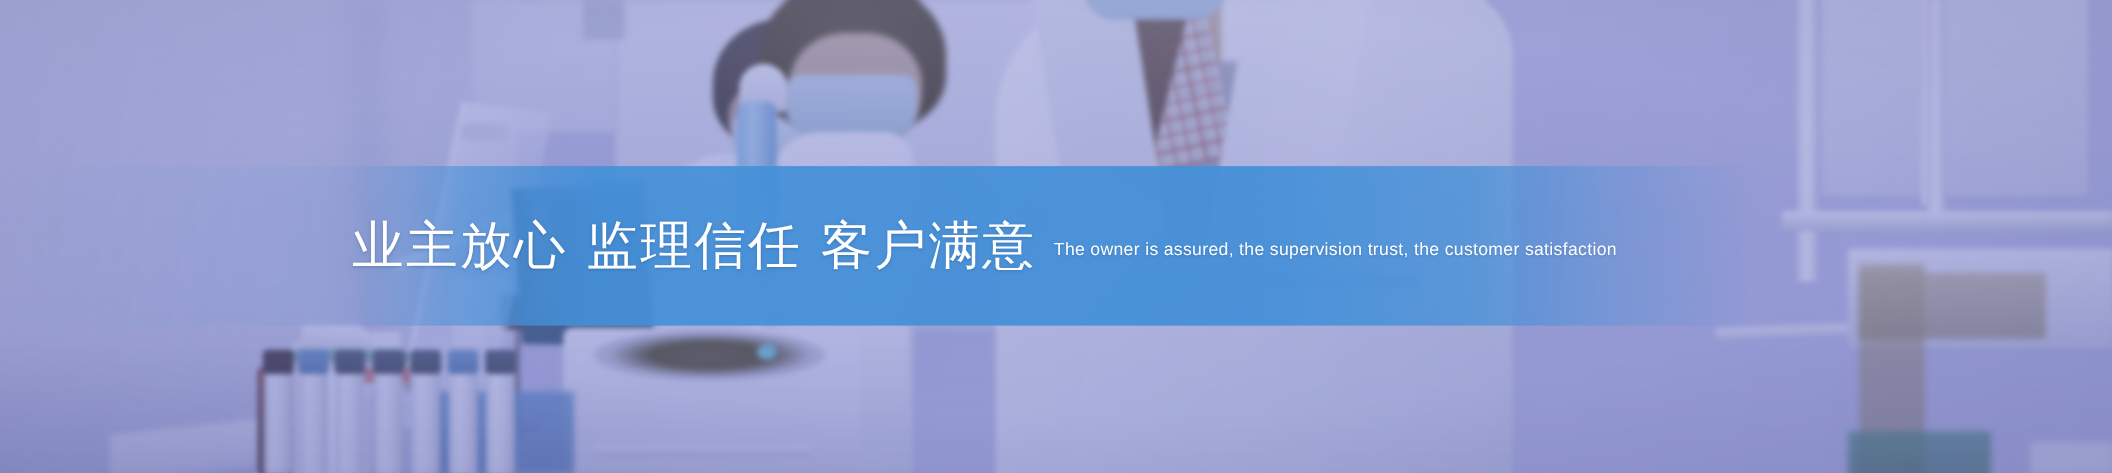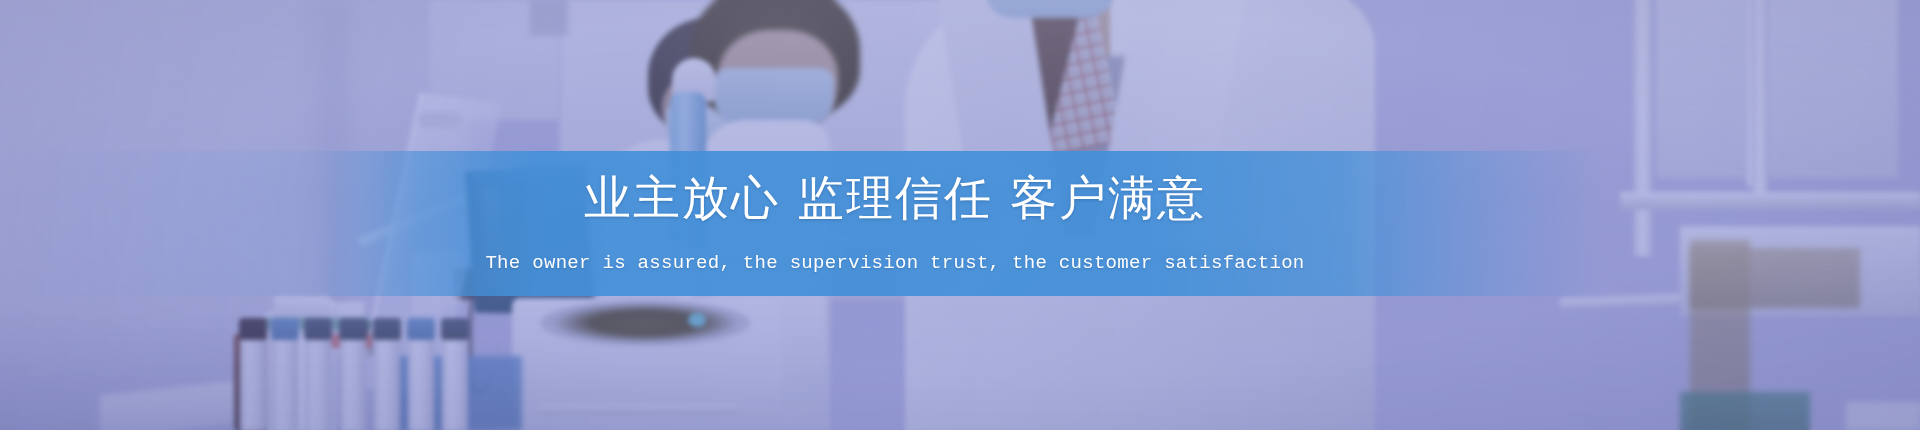--- a/index.html
+++ b/index.html
@@ -545,47 +545,47 @@
       rgba(69,144,216,0.93) 540px,
       rgba(69,144,216,0.95) 1140px,
       rgba(69,144,216,0.78) 1340px,
       rgba(69,144,216,0.34) 1470px,
       rgba(69,144,216,0.0)  1600px);
   }
   .band-text {
     position: absolute;
     left: 0; top: 0; width: 1920px; height: 145px;
     display: flex;
-    flex-direction: column;
+    flex-direction: row;
     justify-content: center;
     align-items: center;
     padding-right: 130px;
     box-sizing: border-box;
     gap: 16px;
   }
   .headline {
     color: #ffffff;
     font-size: 47px;
     line-height: 1.18;
     letter-spacing: 2px;
     font-weight: 400;
     white-space: nowrap;
     text-shadow: 0 1px 3px rgba(30,70,120,.35);
     font-family: "DejaVu Sans", "Liberation Sans", sans-serif;
   }
   .subline {
     color: #ffffff;
-    font-size: 19px;
+    font-size: 16px;
     line-height: 1.4;
     letter-spacing: .3px;
     font-weight: 400;
     margin-top: 9px;
     white-space: nowrap;
     text-shadow: 0 1px 2px rgba(30,70,120,.30);
-    font-family: Liberation Mono, monospace;
+    font-family: Liberation Sans, sans-serif;
   }
 </style>
 </head>
 <body>
 
 <div id="banner">
 
   <div class="photo">
 
     <div class="wall-left"></div>

